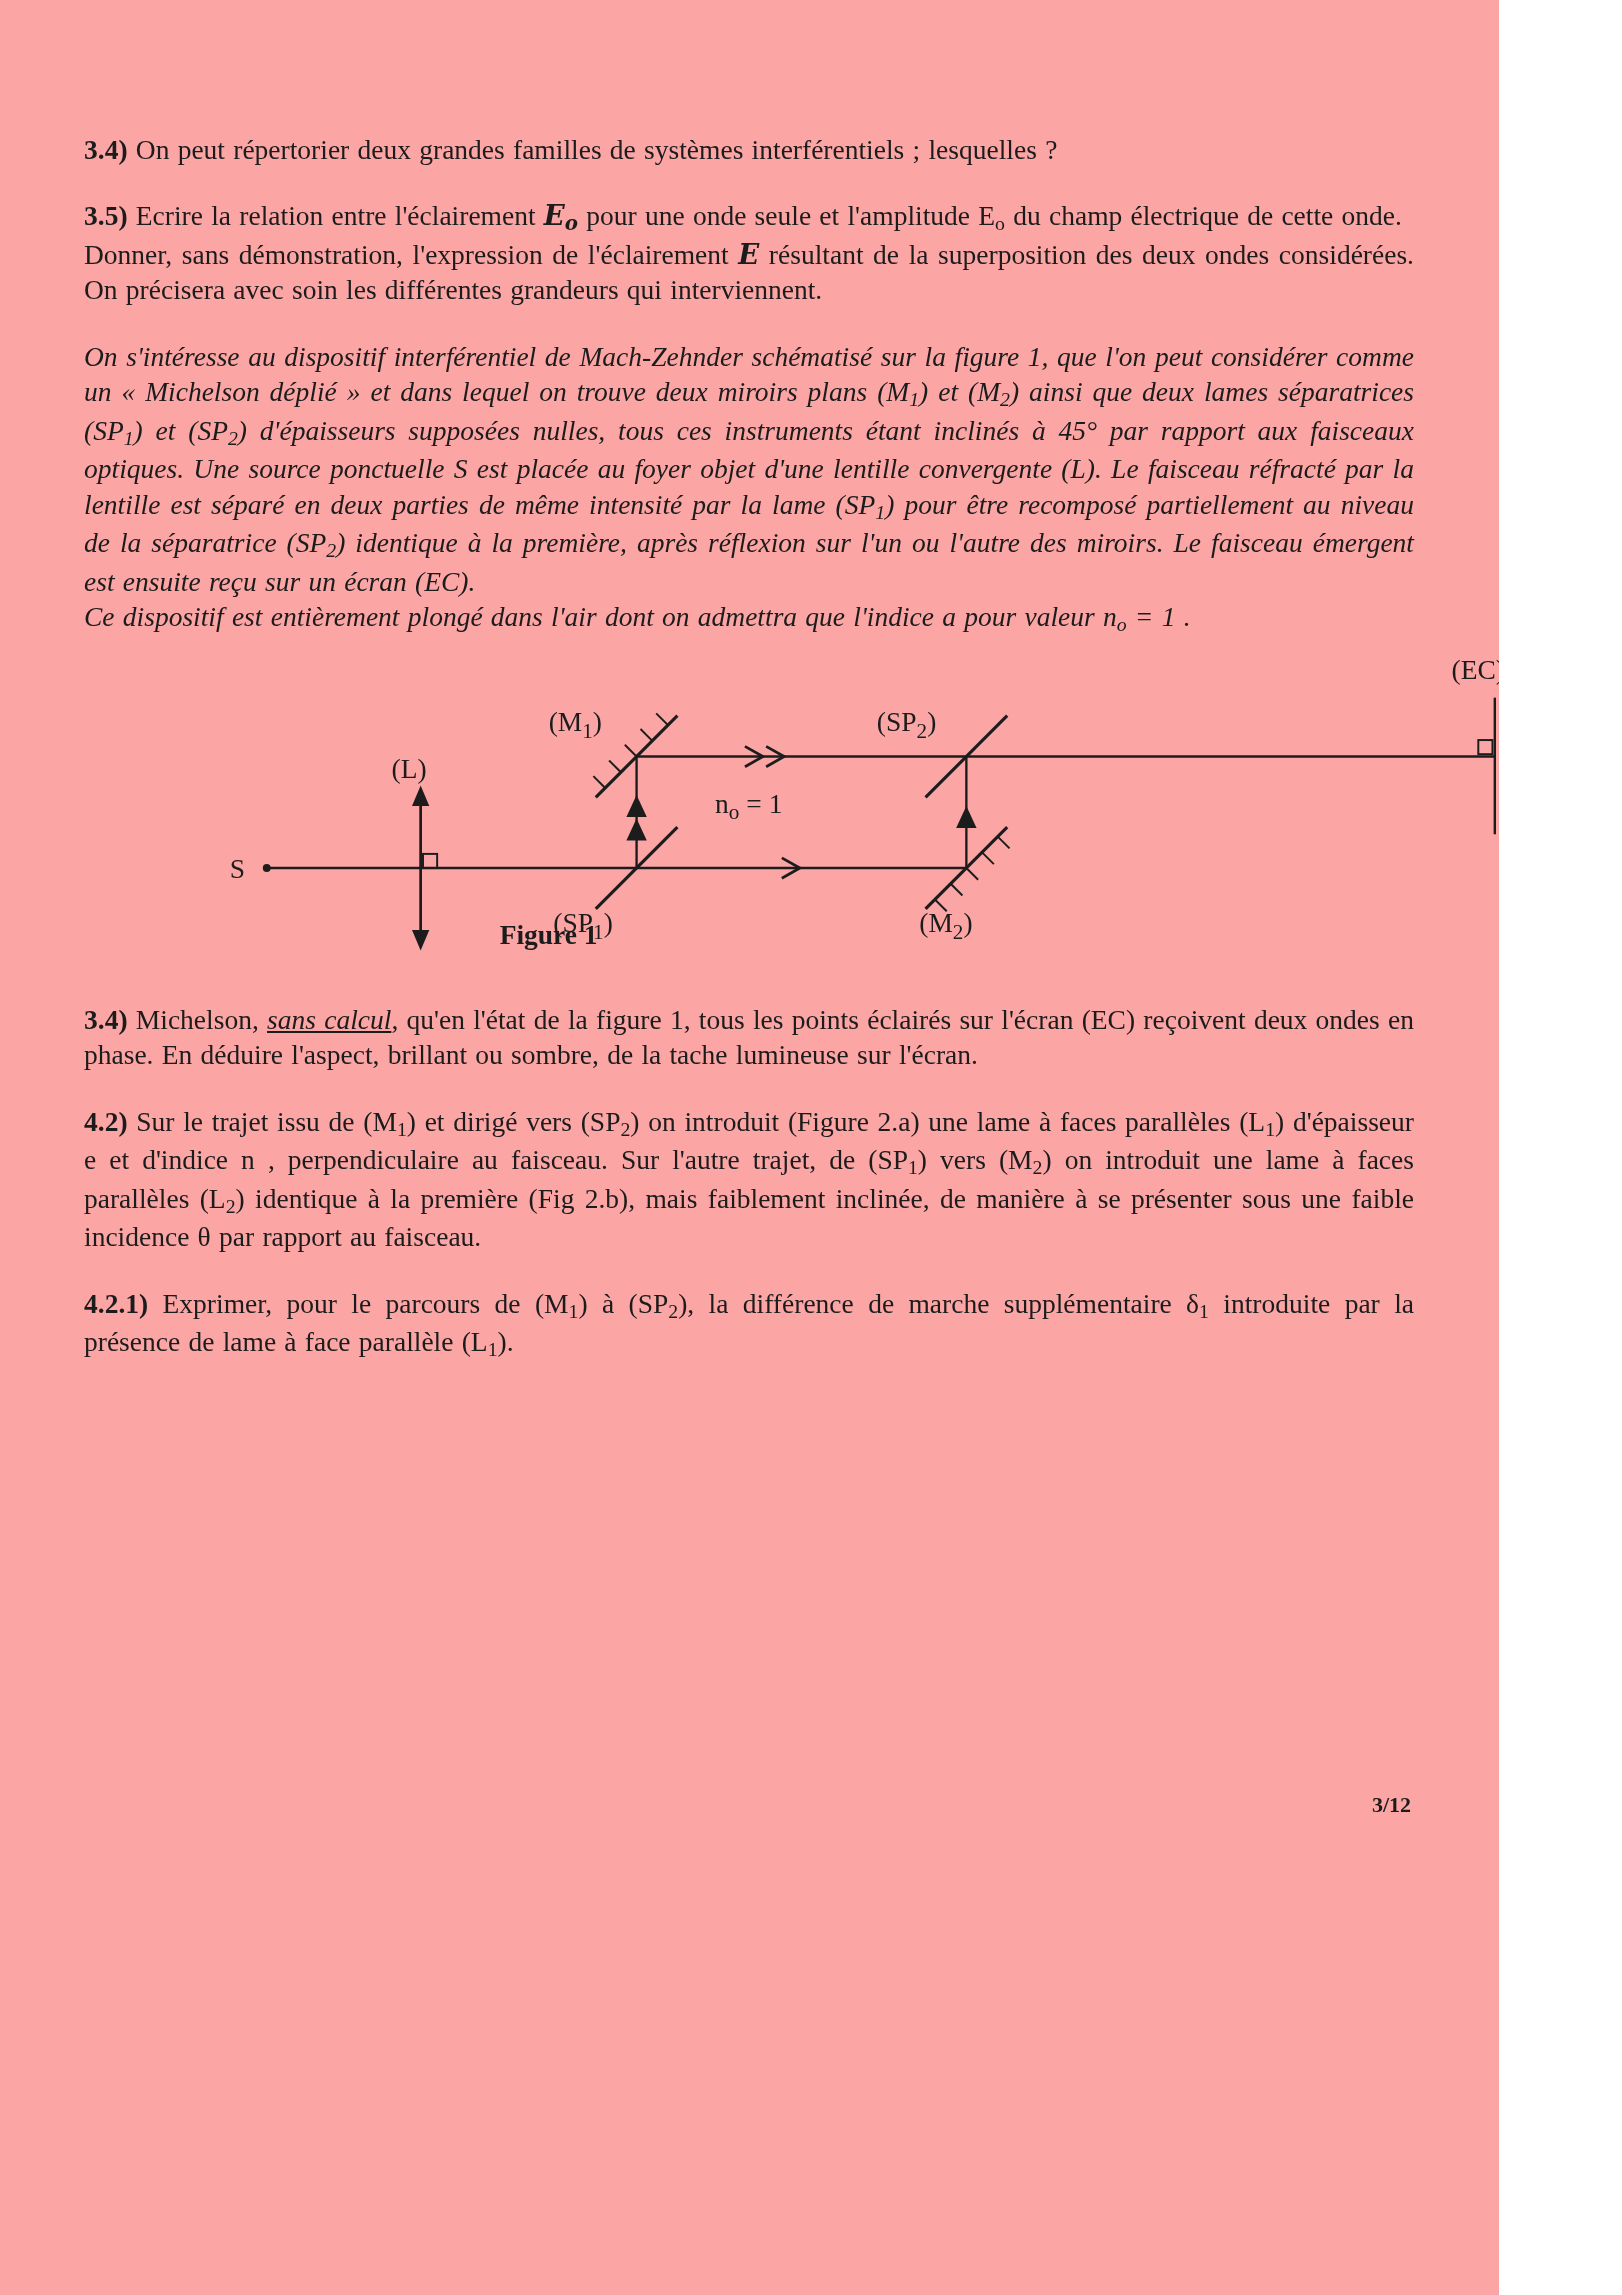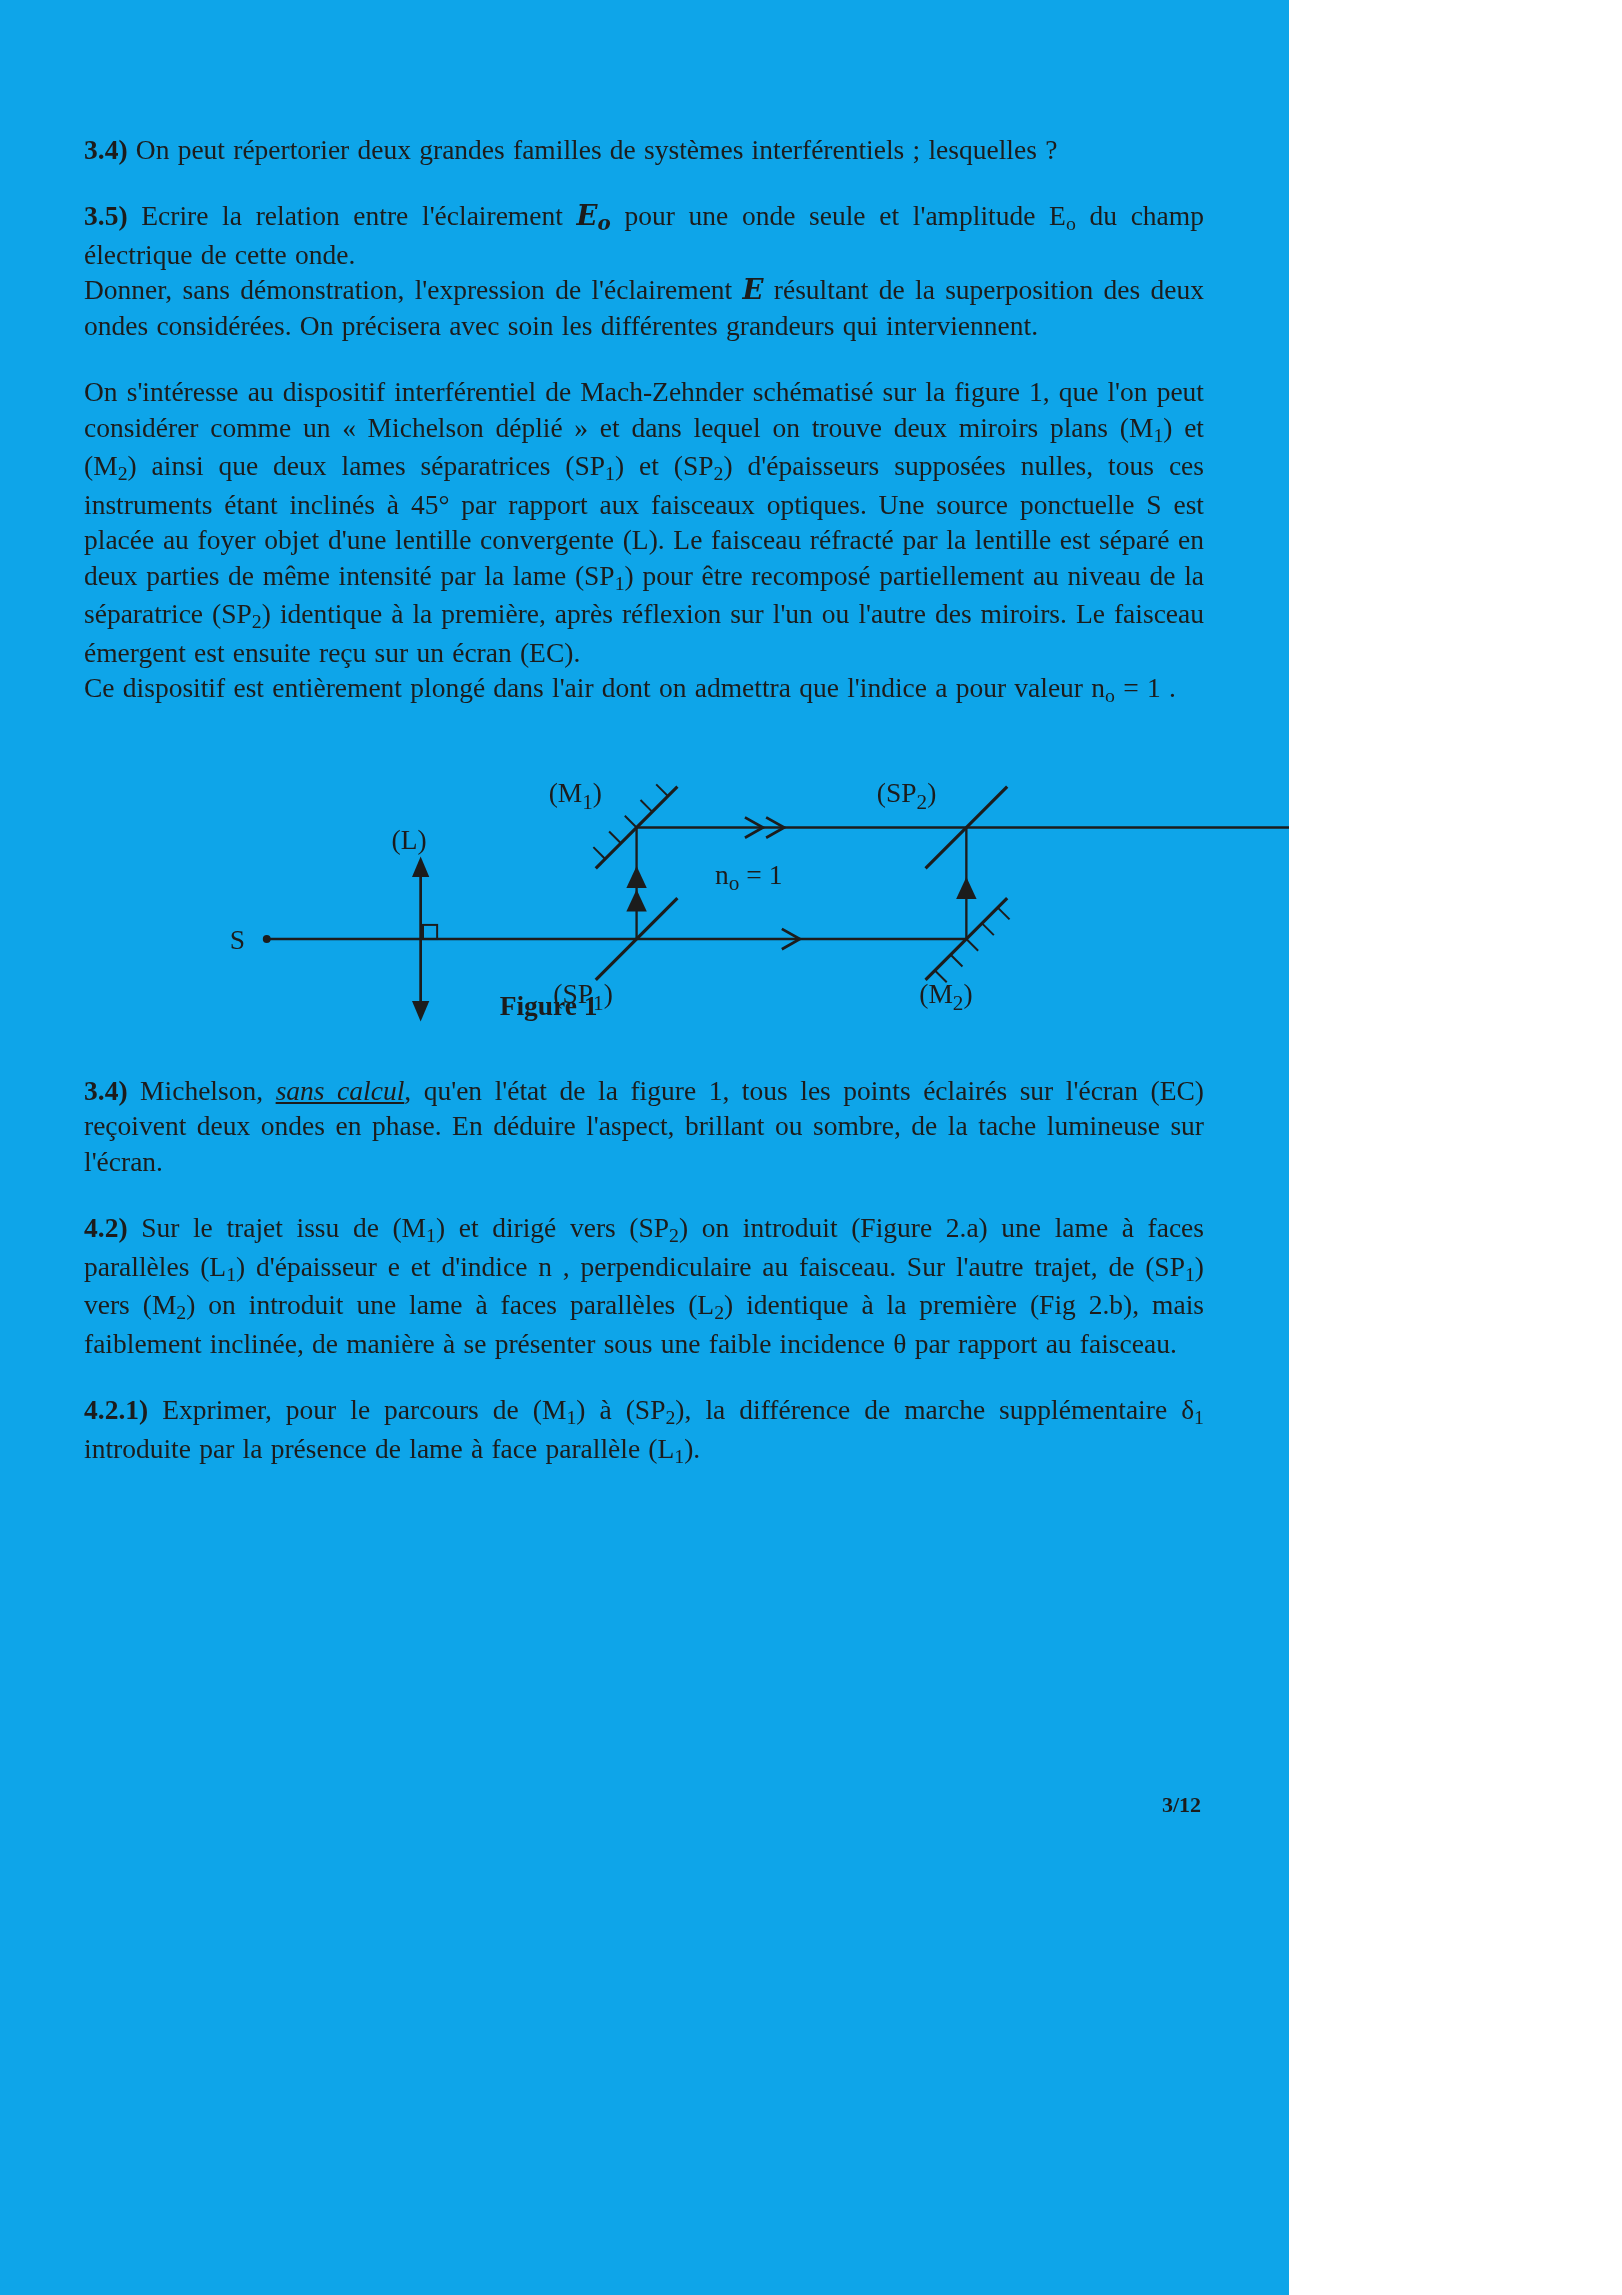--- a/index.html
+++ b/index.html
@@ -1,36 +1,36 @@
 <!DOCTYPE html>
 <html style="font-size:12.6px"><head>
 <meta charset="utf-8">
 <style>
   html,body{margin:0;padding:0;background:#ffffff;}
   .page{
     position:relative;
-    width:1289px;
+    width:1499px;
     height:2295px;
-    background:#0ea5e9;
+    background:#fca5a5;
     color:#1c1c1c;
     font-family:"Liberation Serif","DejaVu Serif",serif;
     font-size:27.5px;
     line-height:1.29;
     overflow:hidden;
   }
   .content{
     padding:132px 85px 0 84px;
   }
   .para{
     margin:0 0 31px 0;
     text-align:justify;
     word-spacing:0.05em;
   }
   .para.heading{margin-bottom:6.3px;}
-  .para.intro{margin-bottom:12px;}
+  .para.intro{margin-bottom:12px;font-style:italic;}
   .b{font-weight:bold;}
   .i{font-style:italic;text-decoration:underline;}
   .sub{font-size:0.72em;vertical-align:-0.25em;}
   .scriptE{
     font-weight:bold;
     font-style:italic;
     font-family:"DejaVu Serif",serif;
   }
   svg.figure{
     display:block;

